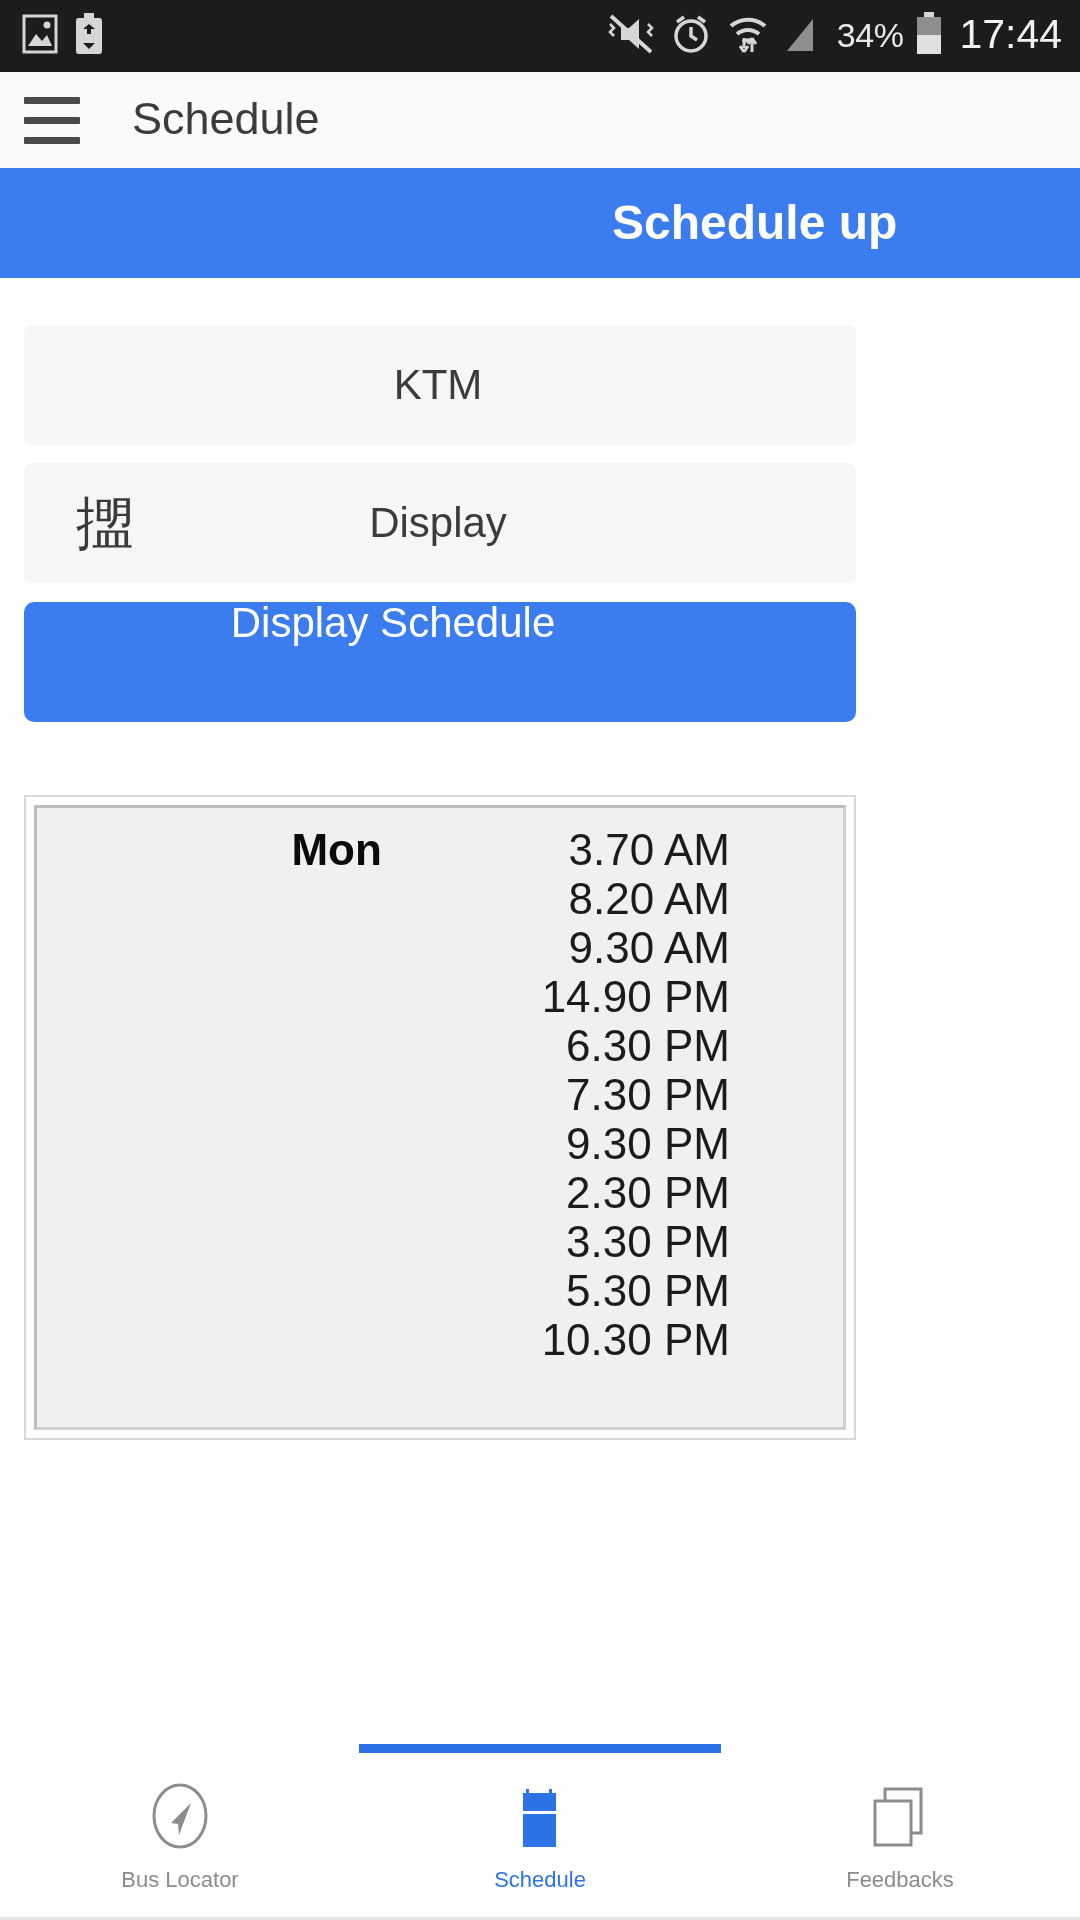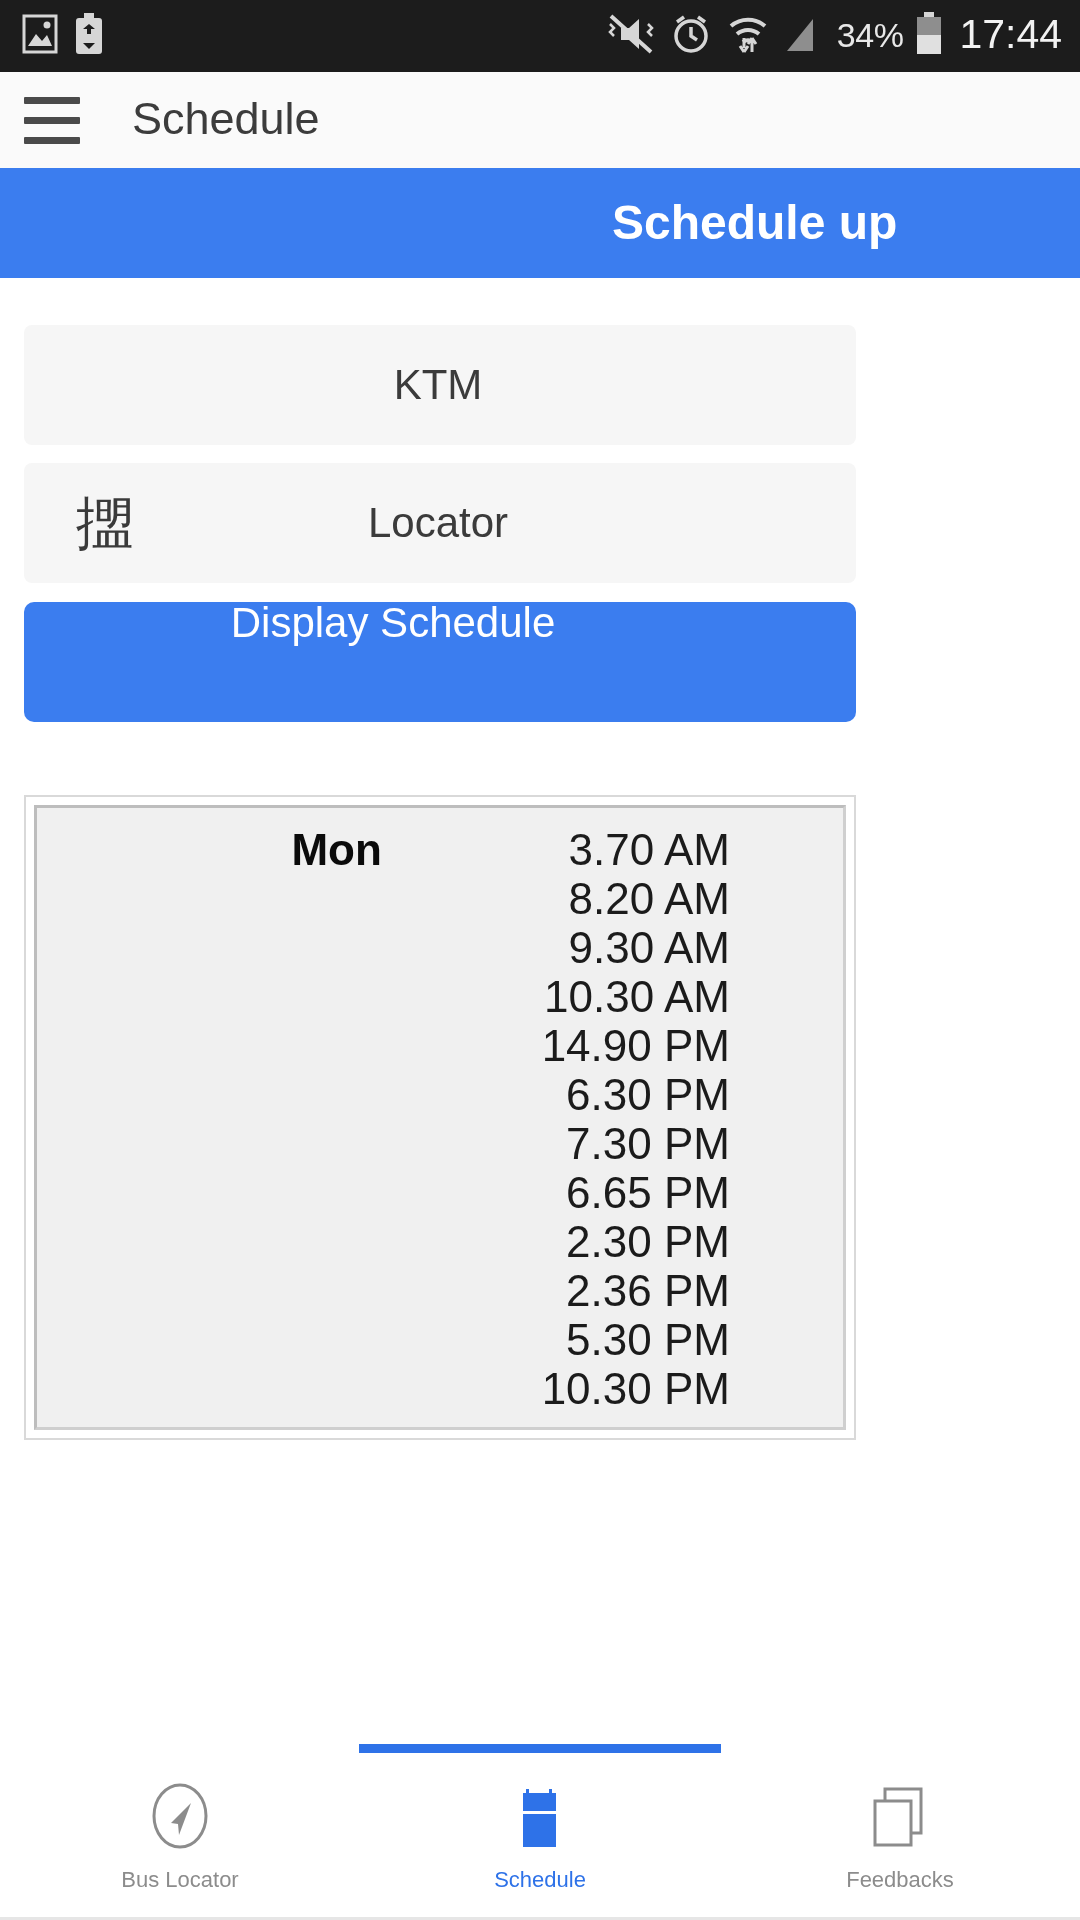--- a/index.html
+++ b/index.html
@@ -363,44 +363,43 @@
   <div class="banner">
     <div class="banner-text">Schedule up</div>
   </div>
 
   <div class="field" id="field-route">
     <div class="field-value">KTM</div>
   </div>
 
   <div class="field" id="field-stop">
     <div class="field-glyph">擝</div>
-    <div class="field-value">Locator</div>
+    <div class="field-value">Display</div>
   </div>
 
   <button class="primary-btn">
     <span>Display Schedule</span>
   </button>
 
   <div class="panel-outer">
     <div class="panel-inner">
       <div class="sched-grid">
         <div class="sched-days" id="sched-days">
             <div class="sched-day">Mon</div>
           </div>
         <div class="sched-times" id="sched-times">
             <div class="sched-time">3.70 AM</div>
             <div class="sched-time">8.20 AM</div>
             <div class="sched-time">9.30 AM</div>
-            <div class="sched-time">10.30 AM</div>
             <div class="sched-time">14.90 PM</div>
             <div class="sched-time">6.30 PM</div>
             <div class="sched-time">7.30 PM</div>
-            <div class="sched-time">6.65 PM</div>
+            <div class="sched-time">9.30 PM</div>
             <div class="sched-time">2.30 PM</div>
-            <div class="sched-time">2.36 PM</div>
+            <div class="sched-time">3.30 PM</div>
             <div class="sched-time">5.30 PM</div>
             <div class="sched-time">10.30 PM</div>
           </div>
       </div>
     </div>
   </div>
 
   <div class="tabbar">
 
     <div class="tab">

